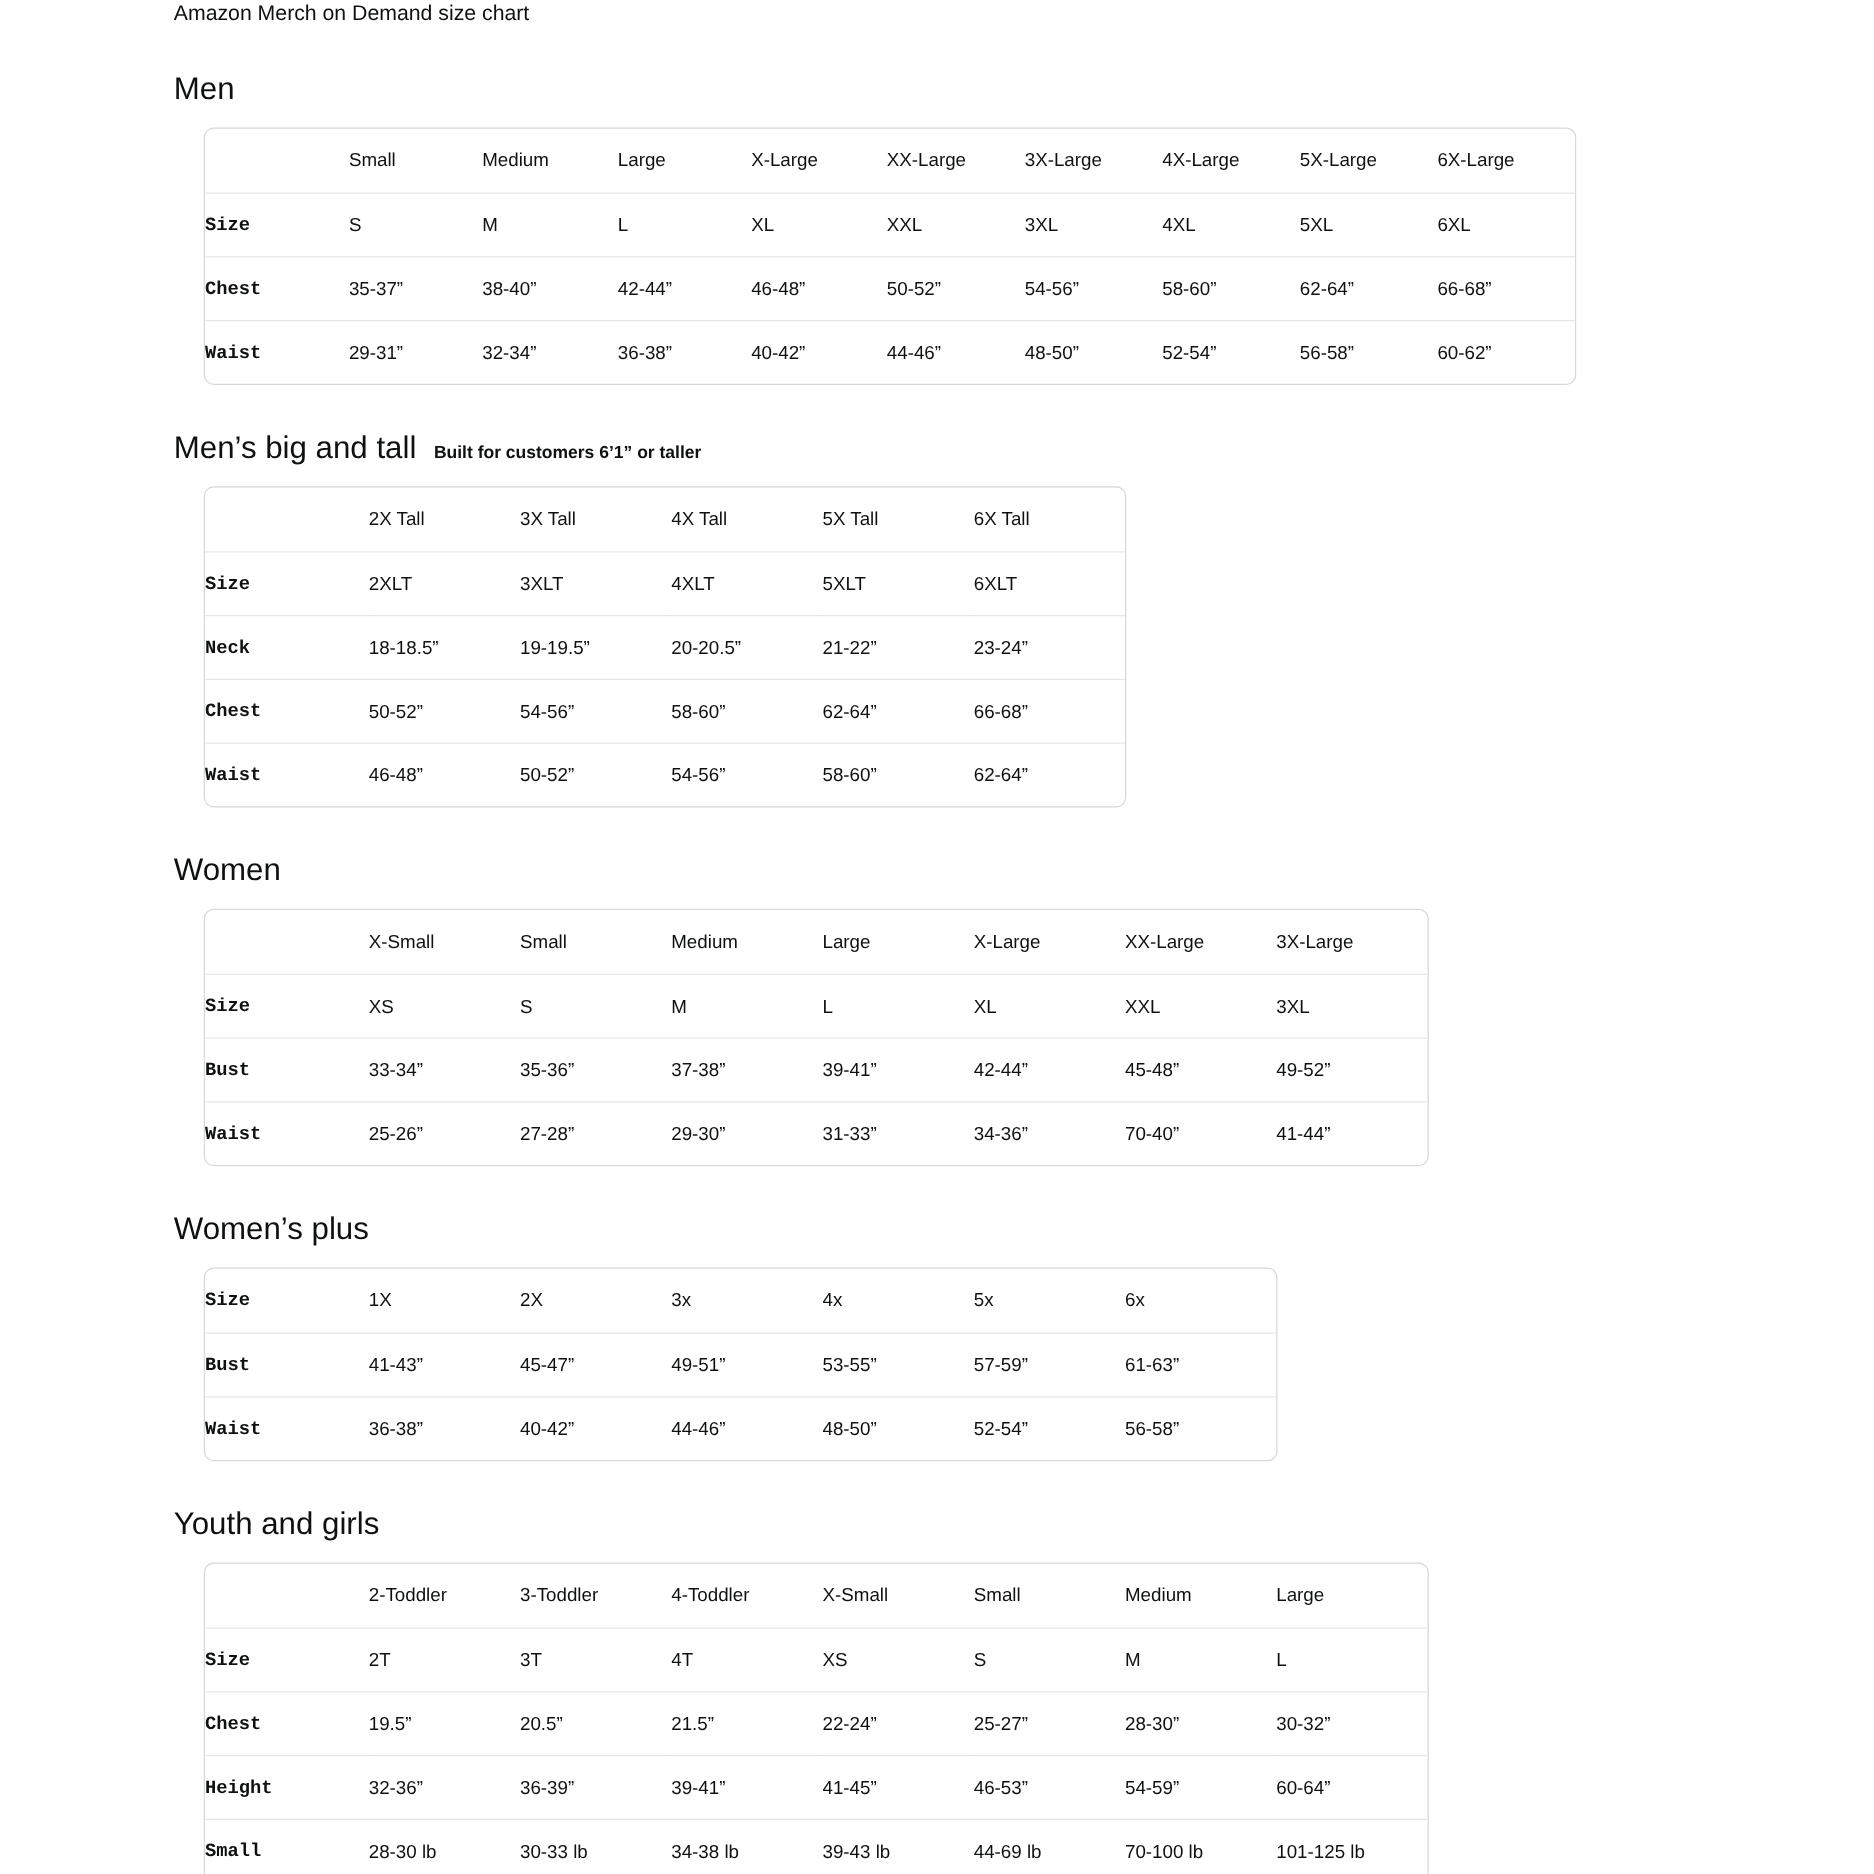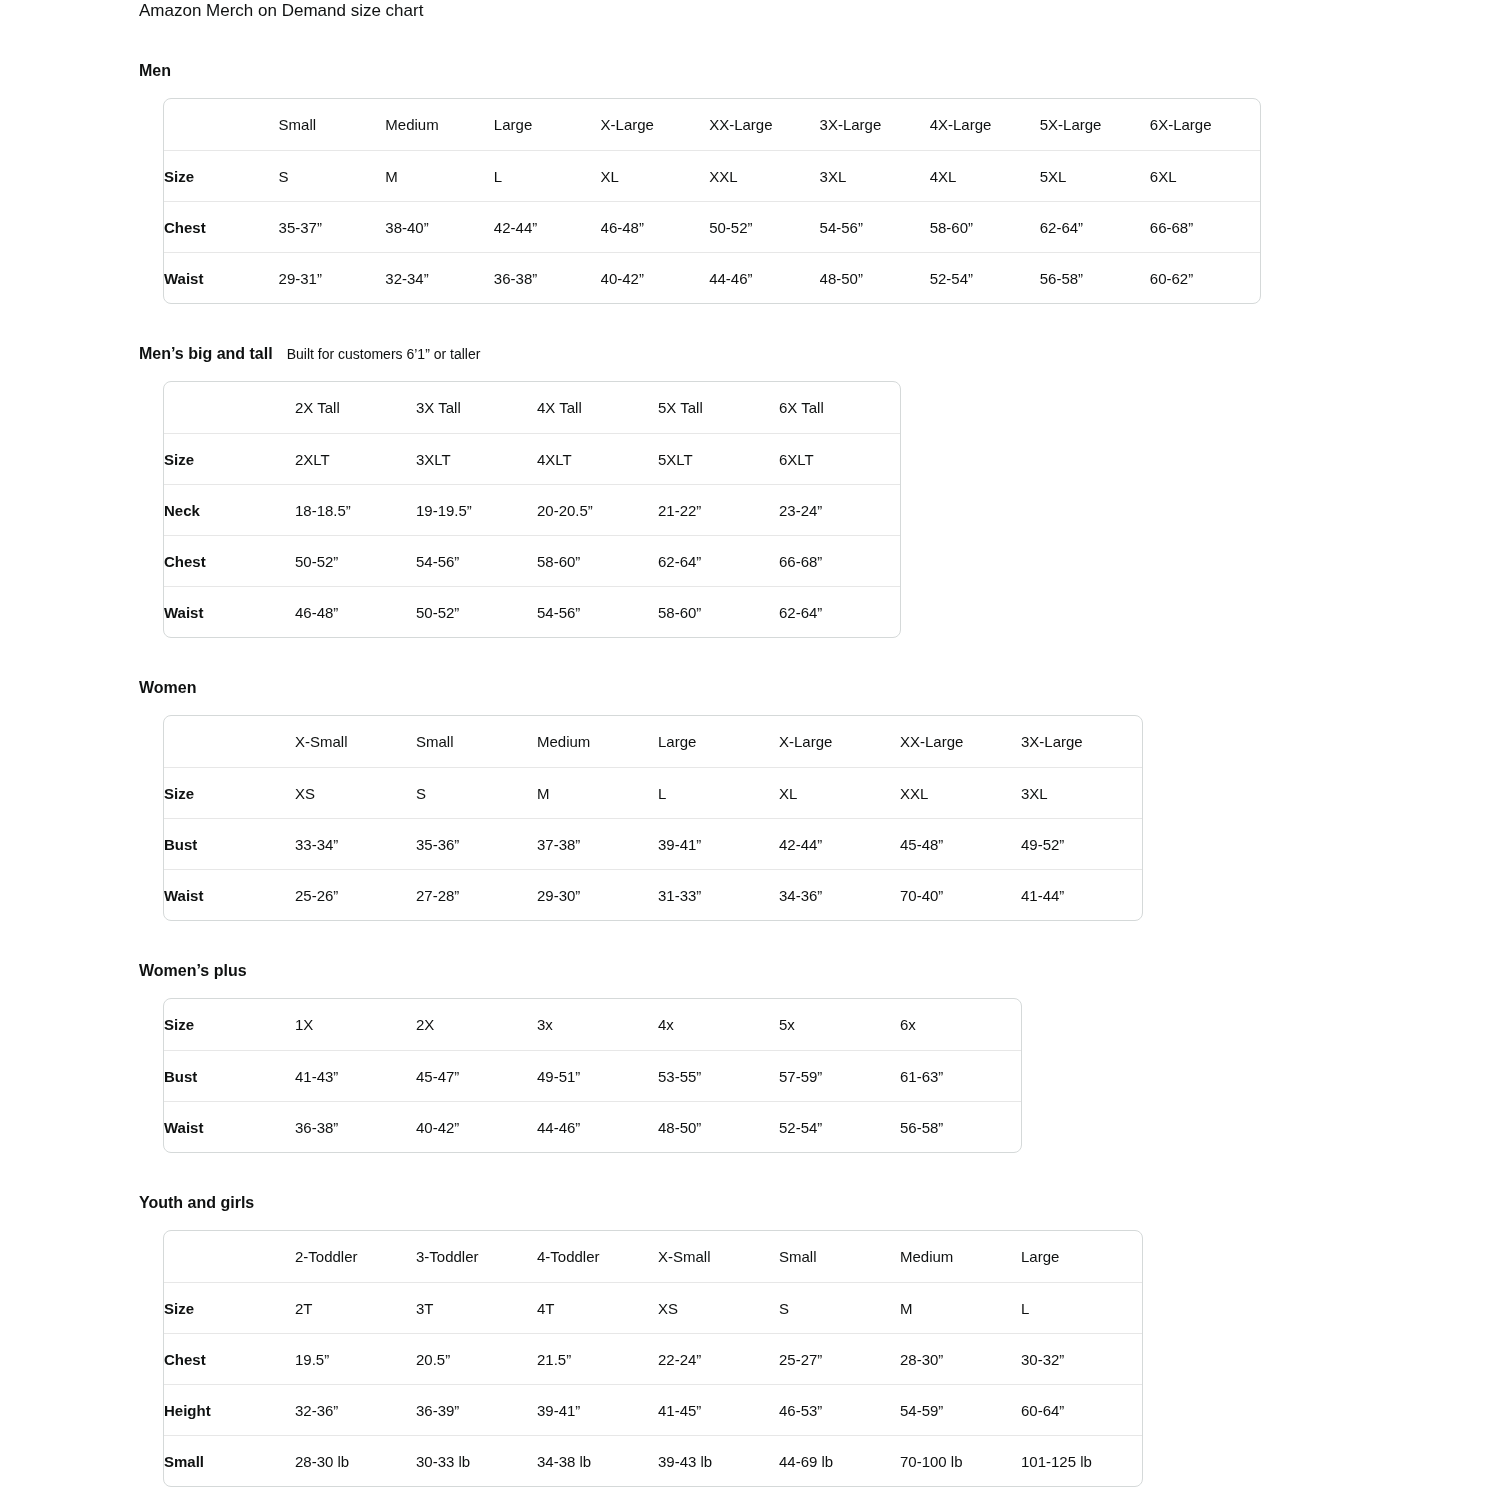--- a/index.html
+++ b/index.html
@@ -19,27 +19,27 @@
   .page-title {
     font-size: 17px;
     line-height: 21px;
     font-weight: 400;
   }
   .section-heading-row {
     margin: 38px 0 15px 0;
     line-height: 24px;
   }
   .section-heading {
-    font-size: 16px;
-    font-weight: 700;
+    font-size: 25px;
+    font-weight: 400;
     text-align: right;
   }
   .section-subtitle {
     font-size: 14px;
-    font-weight: 400;
+    font-weight: 700;
     margin-left: 14px;
   }
   table.size-table {
     border-collapse: separate;
     border-spacing: 0;
     border: 1px solid var(--table-border, #d5d9d9);
     border-radius: 8px;
     table-layout: fixed;
     margin-left: 24px;
   }
@@ -50,20 +50,21 @@
     padding: 0;
     white-space: nowrap;
     overflow: hidden;
   }
   table.size-table tr + tr td {
     border-top: 1px solid var(--row-separator, #e7e7e7);
   }
   td.row-label-cell {
     font-weight: 700;
     padding-left: 22px;
+    font-family: Liberation Mono, monospace;
   }
   td.header-cell, td.data-cell {
     font-weight: 400;
     padding-right: 6px;
   }
 </style>
 </head>
 <body>
 
 <div class="page">

